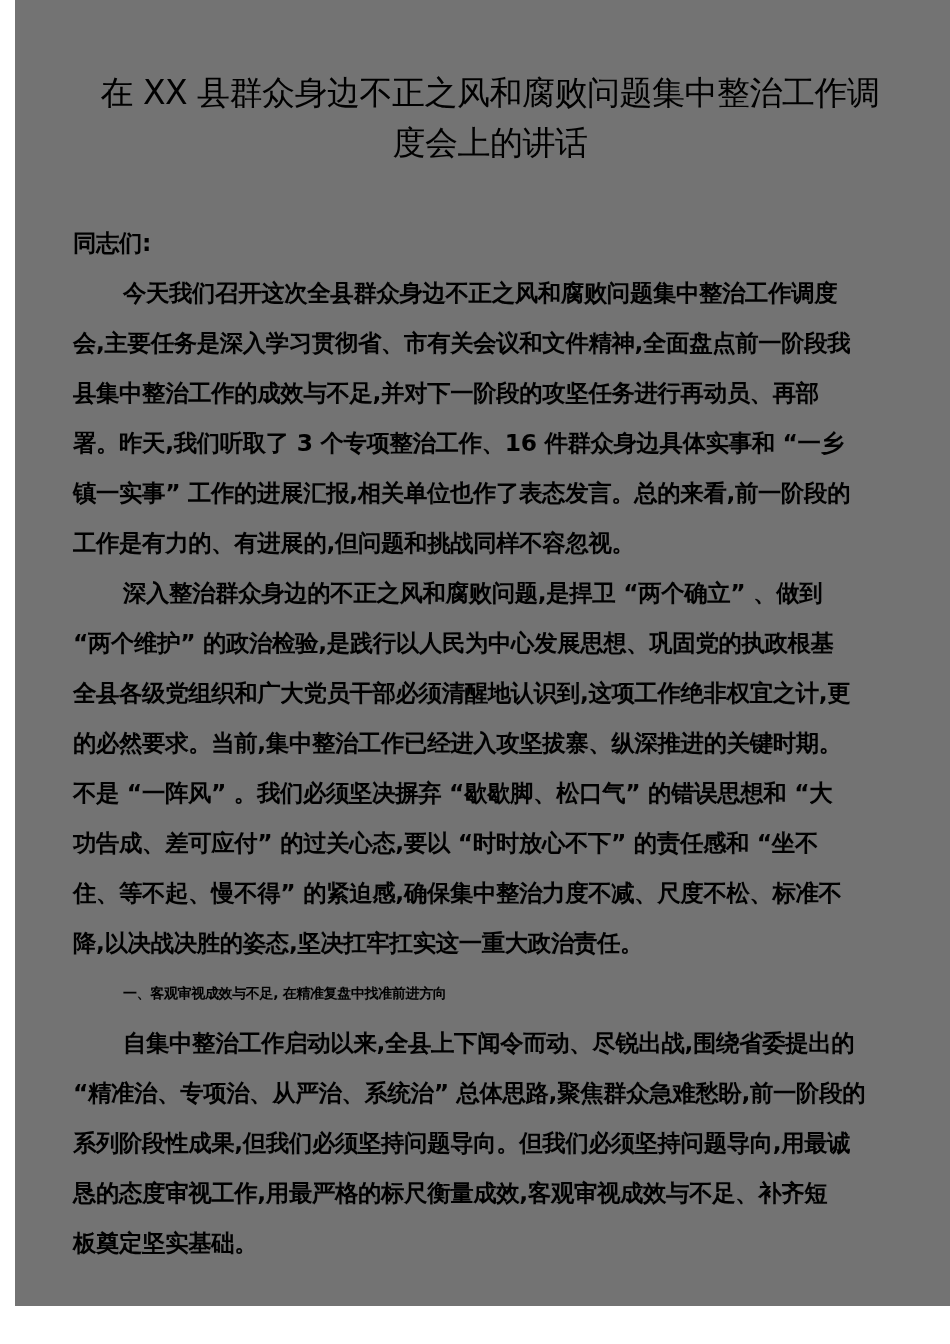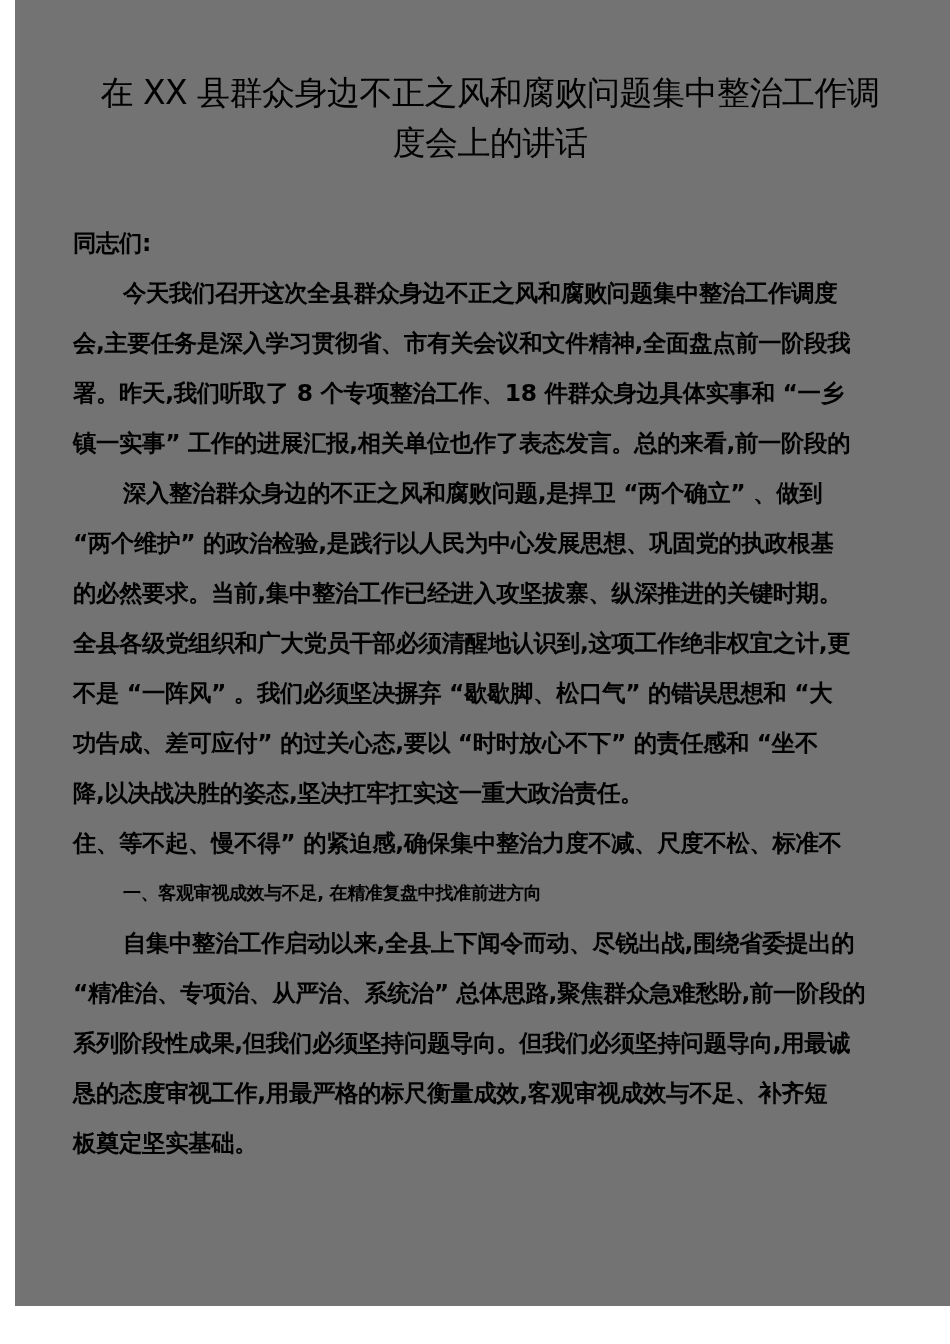--- a/index.html
+++ b/index.html
@@ -6,50 +6,52 @@
   body { width: 950px; height: 1344px; position: relative; overflow: hidden;
          font-family: "DejaVu Sans", "Liberation Sans", sans-serif; color: #000; }
   .page { position: absolute; left: 15px; top: 0; width: 950px; height: 1306px; background: #737373; }
   .title { position: absolute; left: 40px; width: 870px; text-align: center;
            font-size: 33px; line-height: 50px; top: 68px; letter-spacing: -0.5px; }
   .title .tl { display: block; white-space: nowrap; }
   .body { position: absolute; left: 58px; top: 218px; width: 840px; }
   .ln { display: block; height: 50px; line-height: 50px; font-size: 23.4px;
         white-space: nowrap; letter-spacing: -0.35px; font-weight: bold; }
   .ind { padding-left: 50px; }
-  .heading { font-size: 18px; }
+  .heading { font-size: 14px; }
 </style>
 </head>
 <body>
 
 <div class="page">
   <div class="title">
     <span class="tl">在 XX 县群众身边不正之风和腐败问题集中整治工作调</span>
     <span class="tl">度会上的讲话</span>
   </div>
 
   <div class="body">
     <span class="ln">同志们:</span>
 
     <div>
       <span class="ln ind">今天我们召开这次全县群众身边不正之风和腐败问题集中整治工作调度</span>
       <span class="ln">会,主要任务是深入学习贯彻省、市有关会议和文件精神,全面盘点前一阶段我</span>
-      <span class="ln">署。昨天,我们听取了 8 个专项整治工作、18 件群众身边具体实事和 “一乡</span>
+      <span class="ln">县集中整治工作的成效与不足,并对下一阶段的攻坚任务进行再动员、再部</span>
+      <span class="ln">署。昨天,我们听取了 3 个专项整治工作、16 件群众身边具体实事和 “一乡</span>
       <span class="ln">镇一实事” 工作的进展汇报,相关单位也作了表态发言。总的来看,前一阶段的</span>
+      <span class="ln">工作是有力的、有进展的,但问题和挑战同样不容忽视。</span>
     </div>
 
     <div>
       <span class="ln ind">深入整治群众身边的不正之风和腐败问题,是捍卫 “两个确立” 、做到</span>
       <span class="ln">“两个维护” 的政治检验,是践行以人民为中心发展思想、巩固党的执政根基</span>
+      <span class="ln">全县各级党组织和广大党员干部必须清醒地认识到,这项工作绝非权宜之计,更</span>
       <span class="ln">的必然要求。当前,集中整治工作已经进入攻坚拔寨、纵深推进的关键时期。</span>
-      <span class="ln">全县各级党组织和广大党员干部必须清醒地认识到,这项工作绝非权宜之计,更</span>
       <span class="ln">不是 “一阵风” 。我们必须坚决摒弃 “歇歇脚、松口气” 的错误思想和 “大</span>
       <span class="ln">功告成、差可应付” 的过关心态,要以 “时时放心不下” 的责任感和 “坐不</span>
+      <span class="ln">住、等不起、慢不得” 的紧迫感,确保集中整治力度不减、尺度不松、标准不</span>
       <span class="ln">降,以决战决胜的姿态,坚决扛牢扛实这一重大政治责任。</span>
-      <span class="ln">住、等不起、慢不得” 的紧迫感,确保集中整治力度不减、尺度不松、标准不</span>
     </div>
 
     <div>
       <span class="ln ind heading">一、客观审视成效与不足, 在精准复盘中找准前进方向</span>
     </div>
 
     <div>
       <span class="ln ind">自集中整治工作启动以来,全县上下闻令而动、尽锐出战,围绕省委提出的</span>
       <span class="ln">“精准治、专项治、从严治、系统治” 总体思路,聚焦群众急难愁盼,前一阶段的</span>
       <span class="ln">系列阶段性成果,但我们必须坚持问题导向。但我们必须坚持问题导向,用最诚</span>

